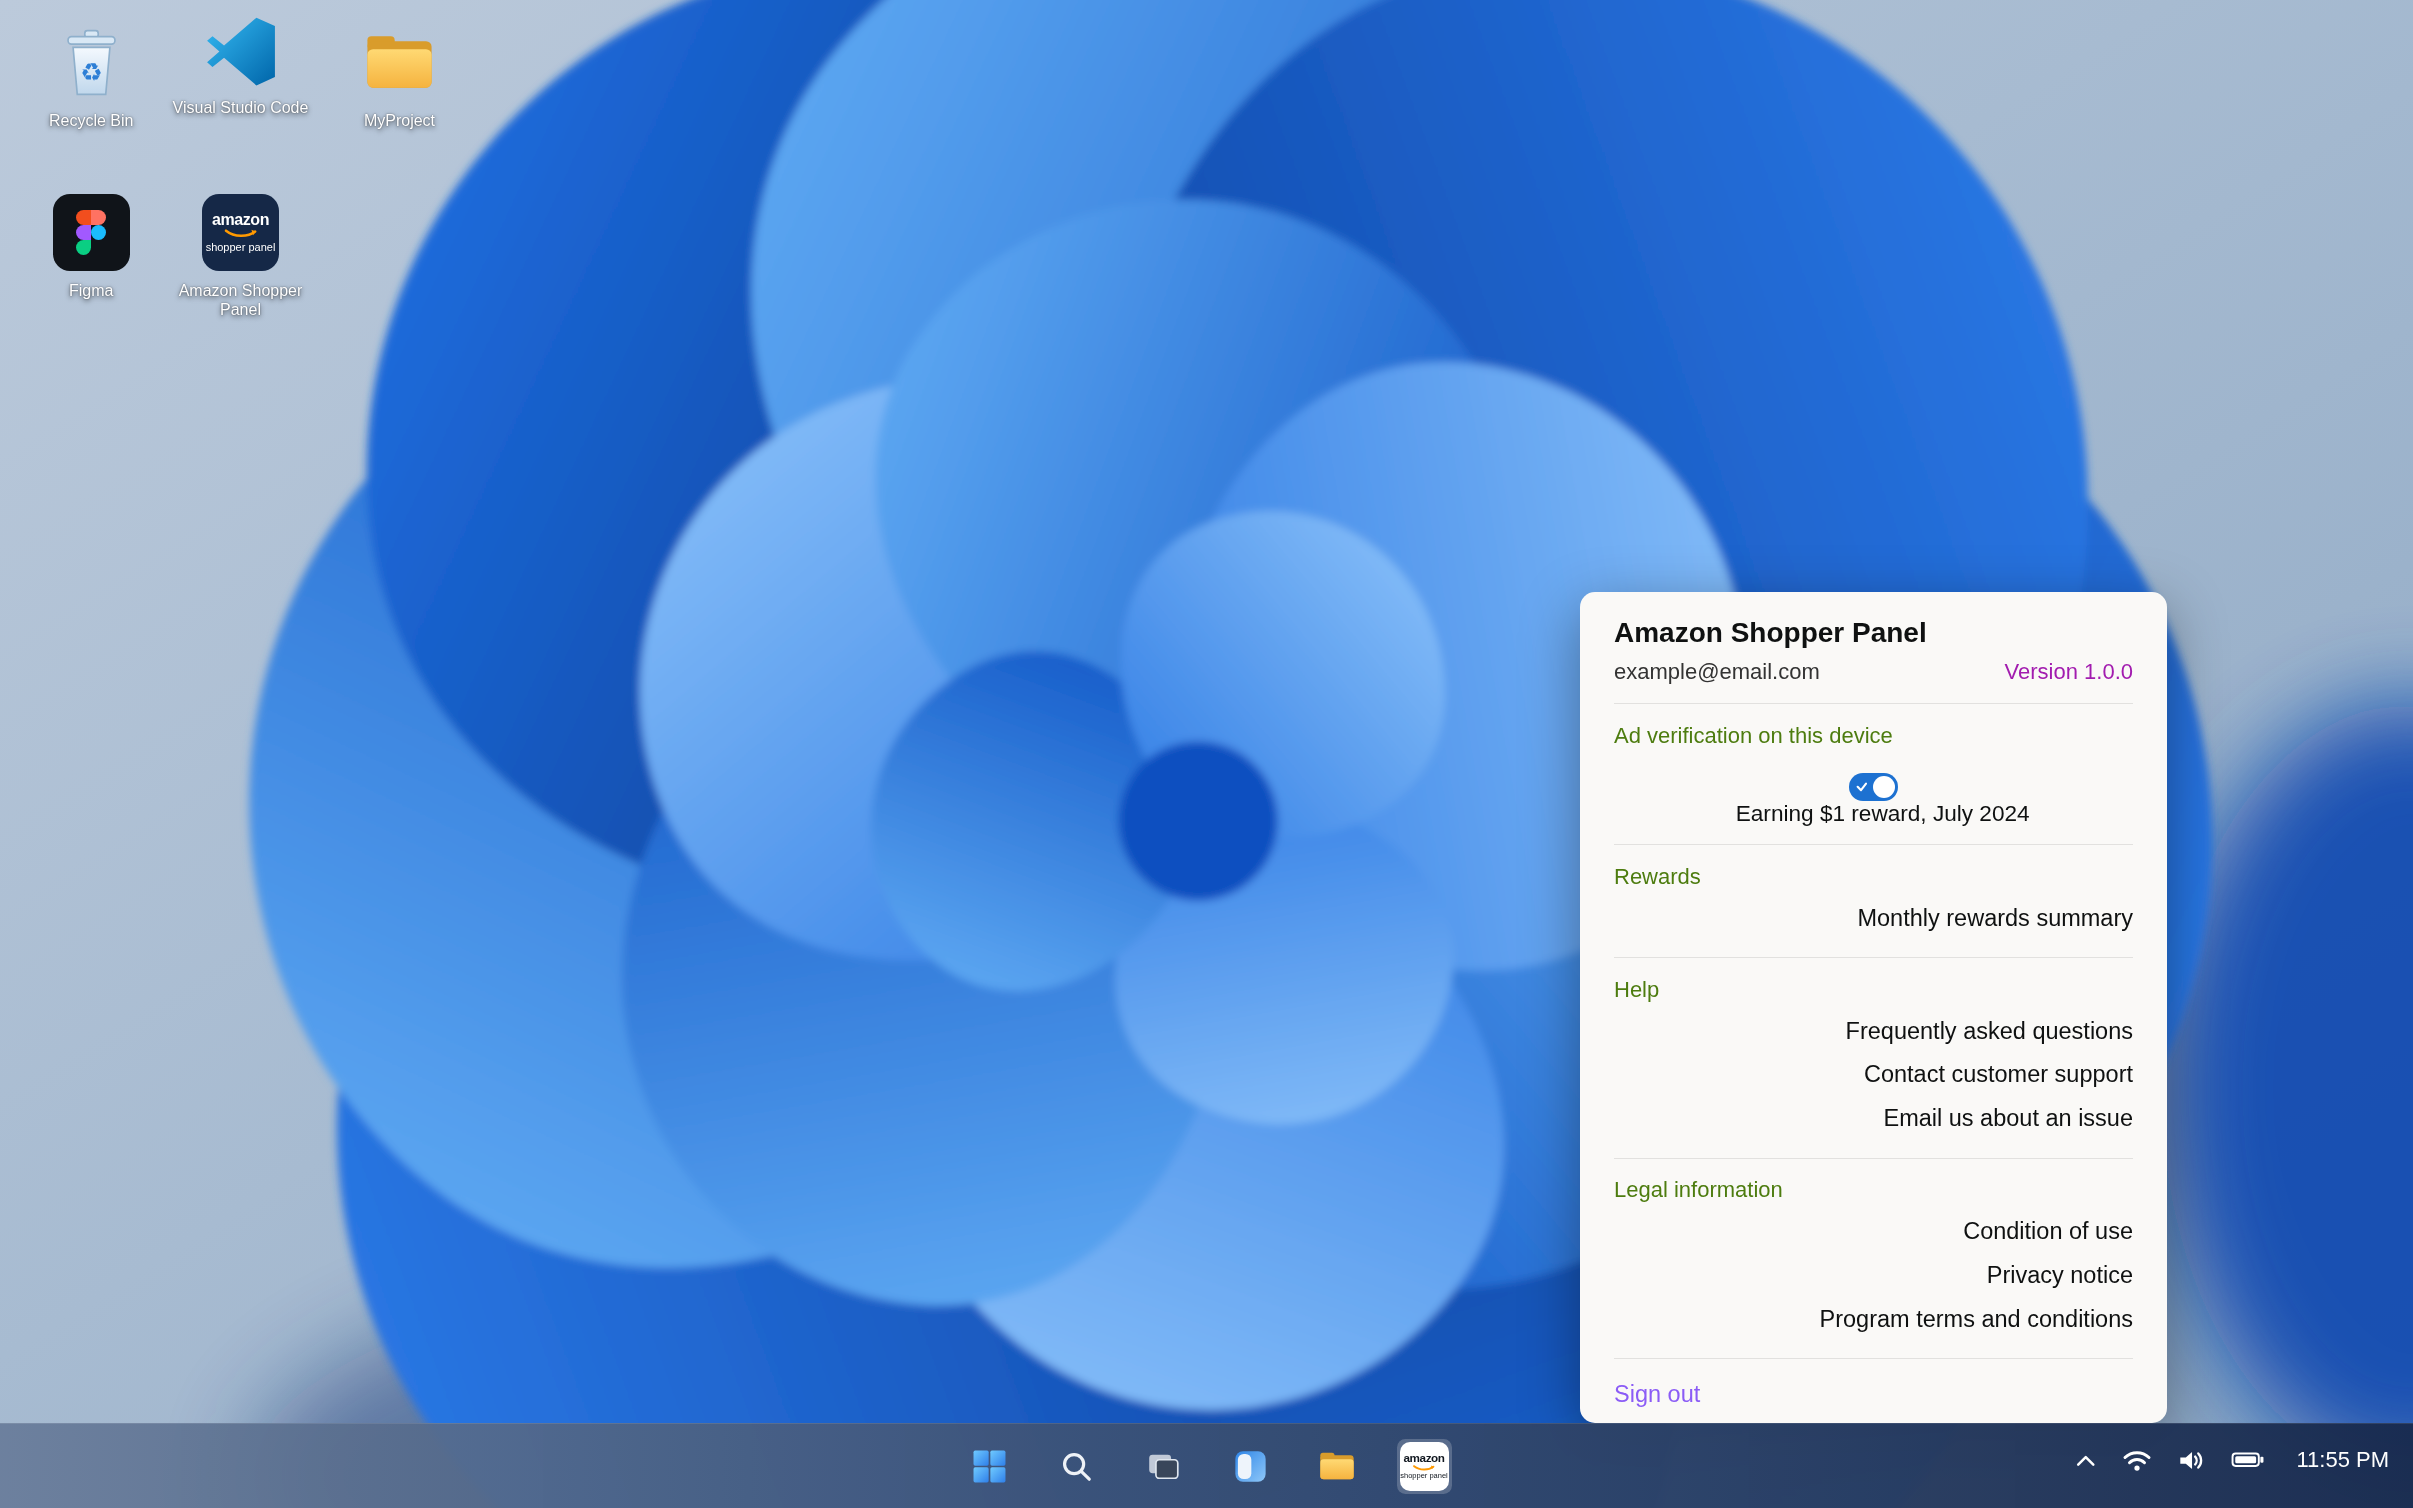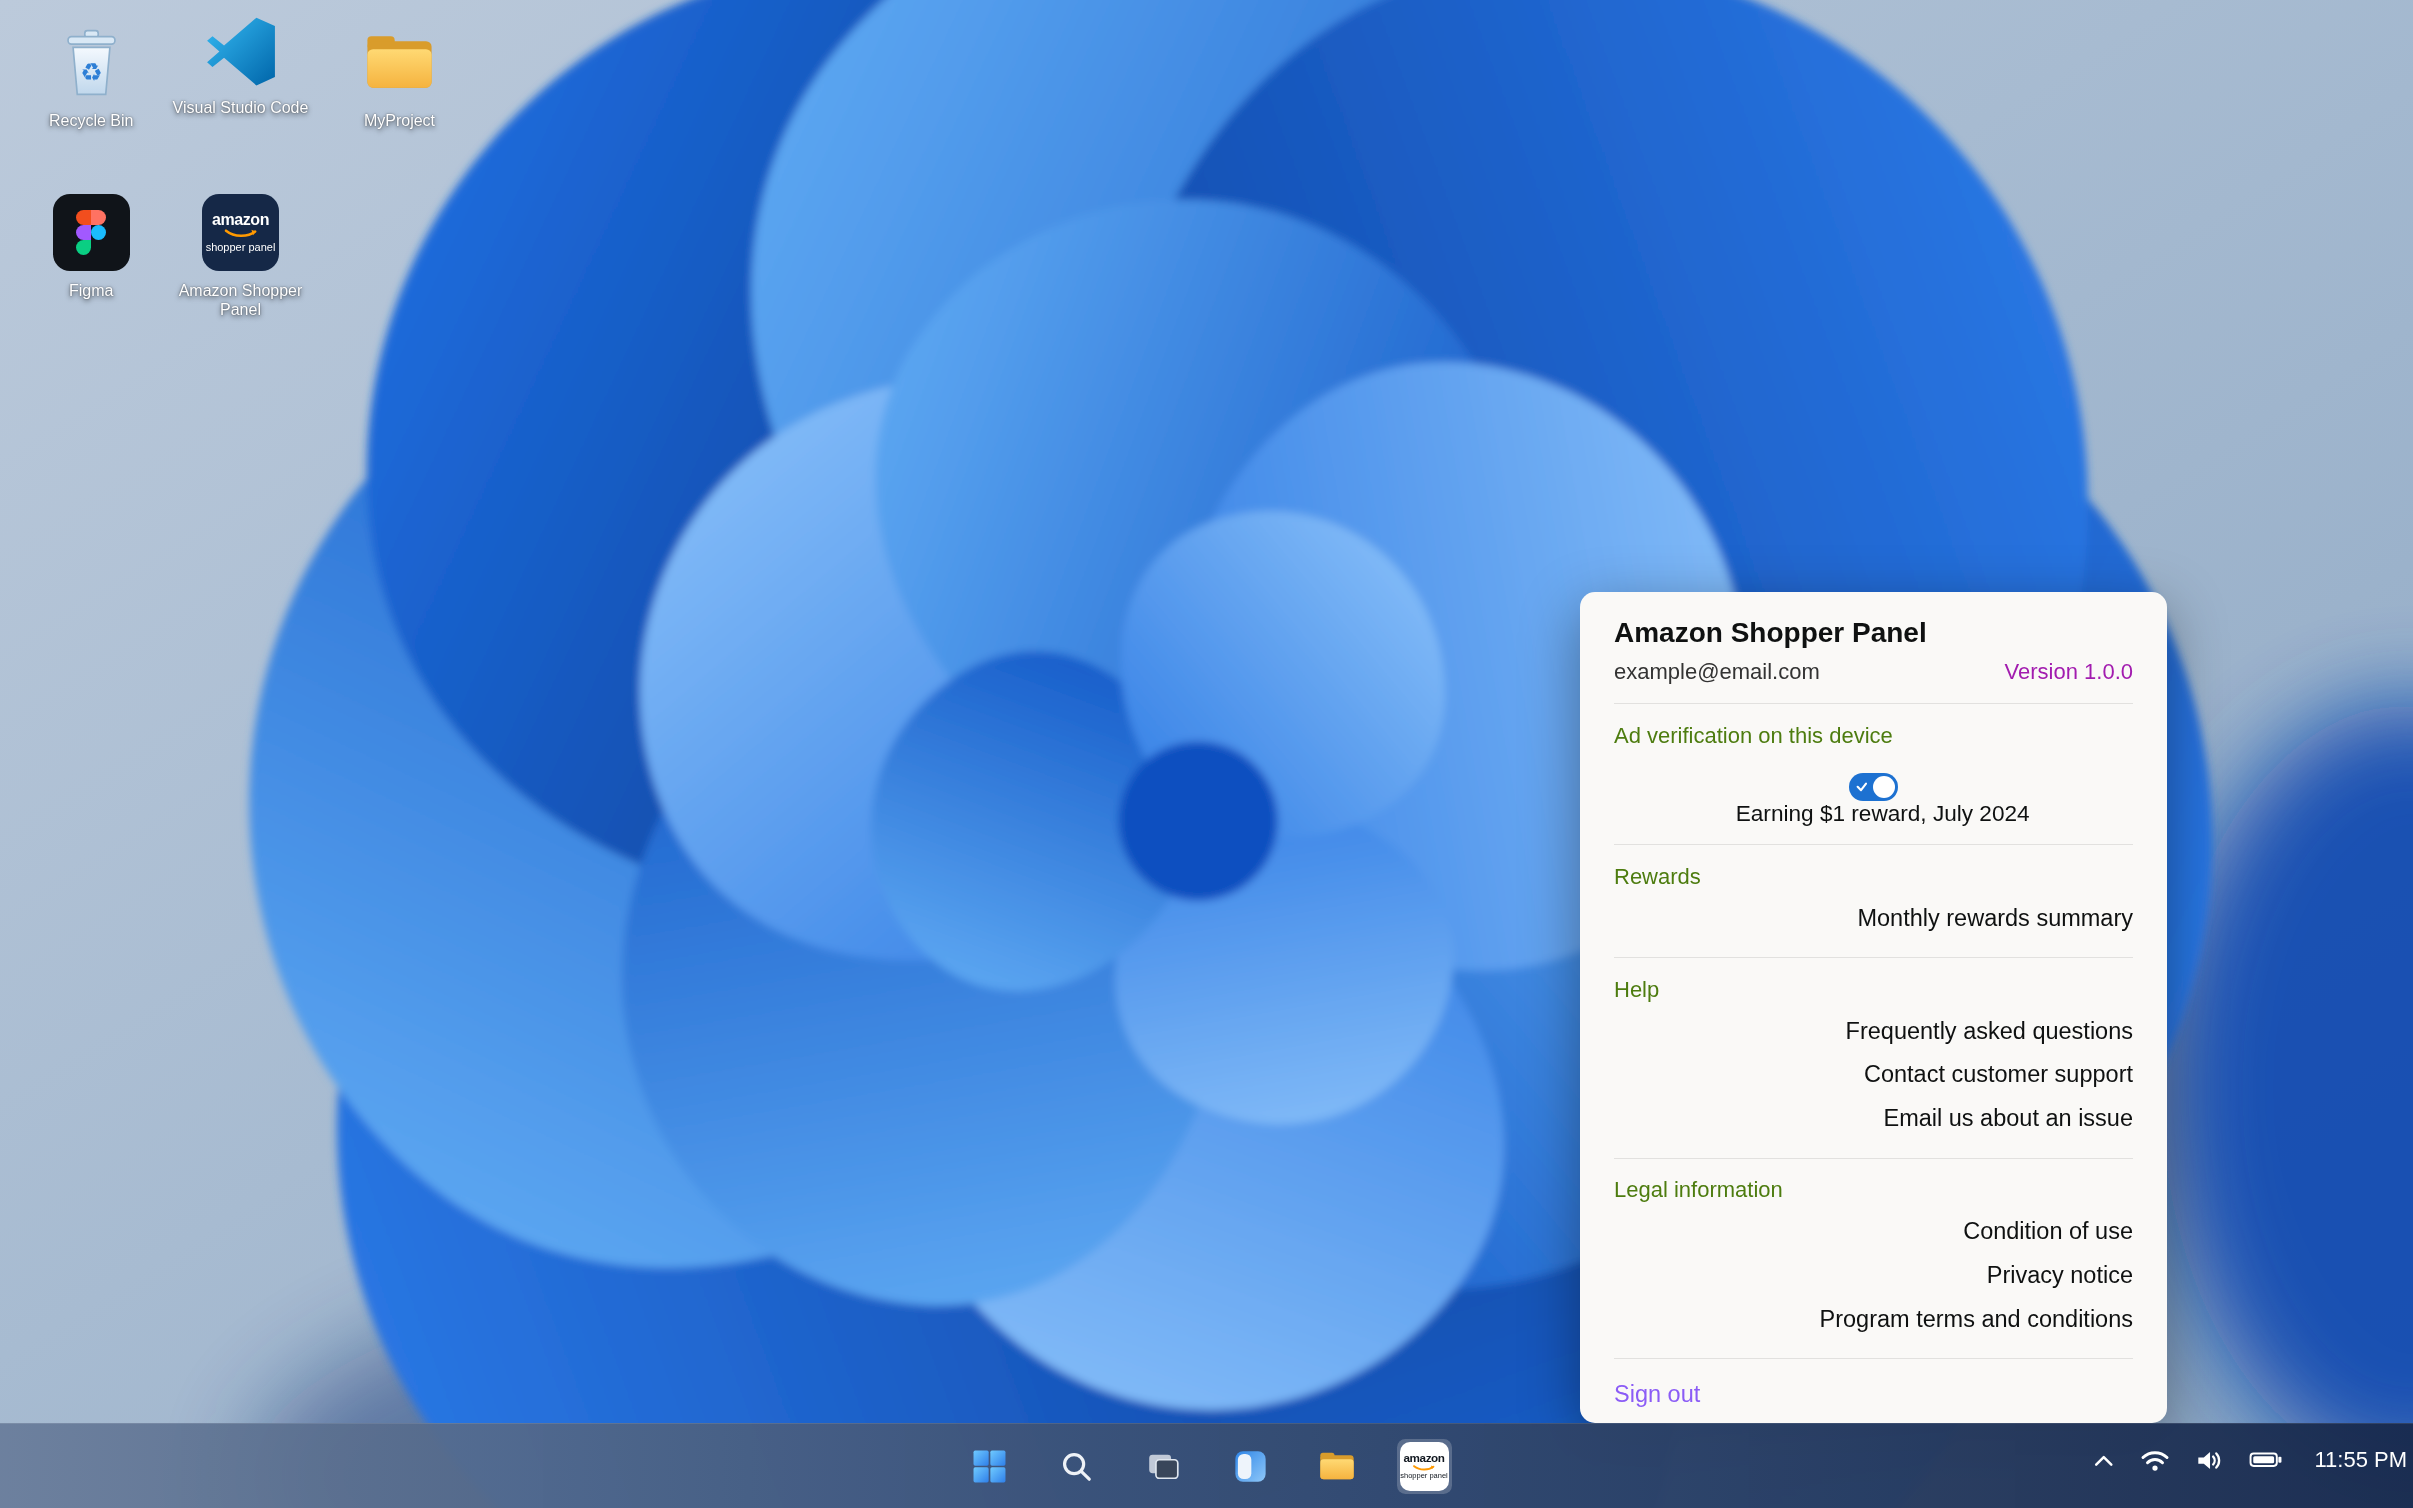--- a/index.html
+++ b/index.html
@@ -56,21 +56,21 @@
     position:absolute;left:0;bottom:0;width:2413px;height:84px;
     background:linear-gradient(90deg, rgba(104,124,154,.93) 0%, rgba(60,82,118,.94) 45%, rgba(24,42,78,.96) 100%);
     border-top:0.8px solid rgba(255,255,255,.10);
   }
   .tb-center{position:absolute;left:50%;top:0;height:84px;transform:translateX(-50%);display:flex;align-items:center;gap:32px;}
   .tb-btn{width:55px;height:55px;border-radius:8.4px;display:flex;align-items:center;justify-content:center;cursor:pointer;}
   .tb-btn.active{background:rgba(255,255,255,.20);}
   .amz-mini{width:49px;height:49px;background:#fff;border-radius:10px;display:flex;flex-direction:column;align-items:center;justify-content:center;gap:0.8px;}
   .amz-mini .brand{color:#131921;font-weight:bold;font-size:11.7px;letter-spacing:-0.4px;line-height:1;}
   .amz-mini .sub{color:#131921;font-size:7.5px;line-height:1;text-align:center;}
-  .tb-tray{position:absolute;right:6px;top:0;height:72px;display:flex;align-items:center;gap:25px;}
+  .tb-tray{position:absolute;right:24px;top:0;height:72px;display:flex;align-items:center;gap:25px;}
   .tray-ic{display:flex;align-items:center;justify-content:center;cursor:pointer;}
   .clock{color:#fff;font-size:22px;margin-left:6.7px;cursor:pointer;text-align:right;}
 </style>
 </head>
 <body>
 
 <svg class="wallpaper" viewBox="0 0 2880 1800" preserveAspectRatio="none">
   <defs>
     <linearGradient id="bgG" x1="0" y1="0" x2="1" y2="1">
       <stop offset="0" stop-color="#bccadb"></stop>

